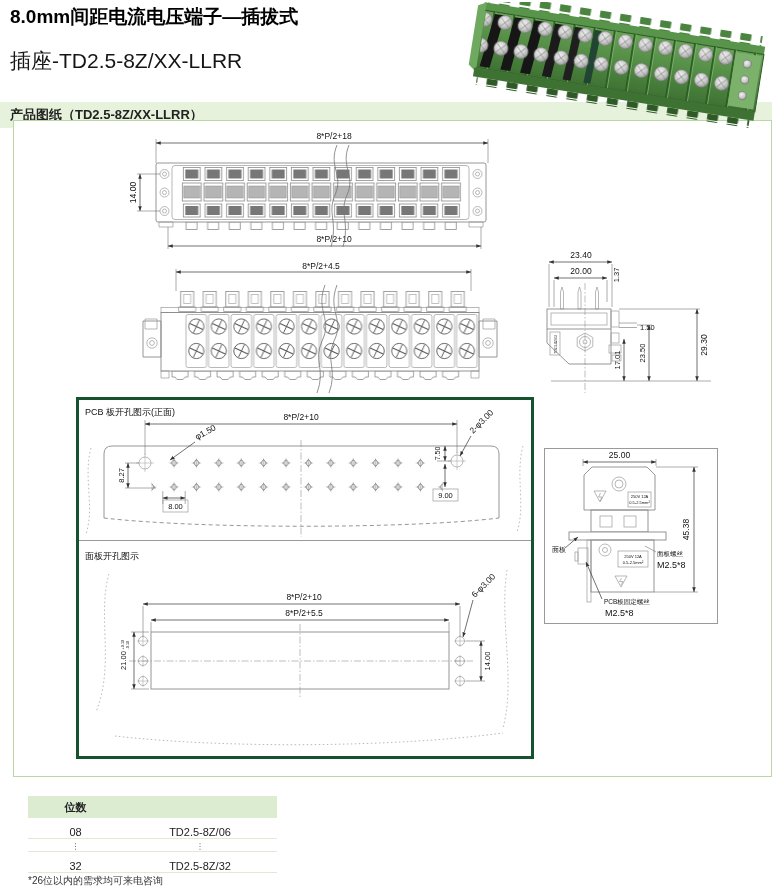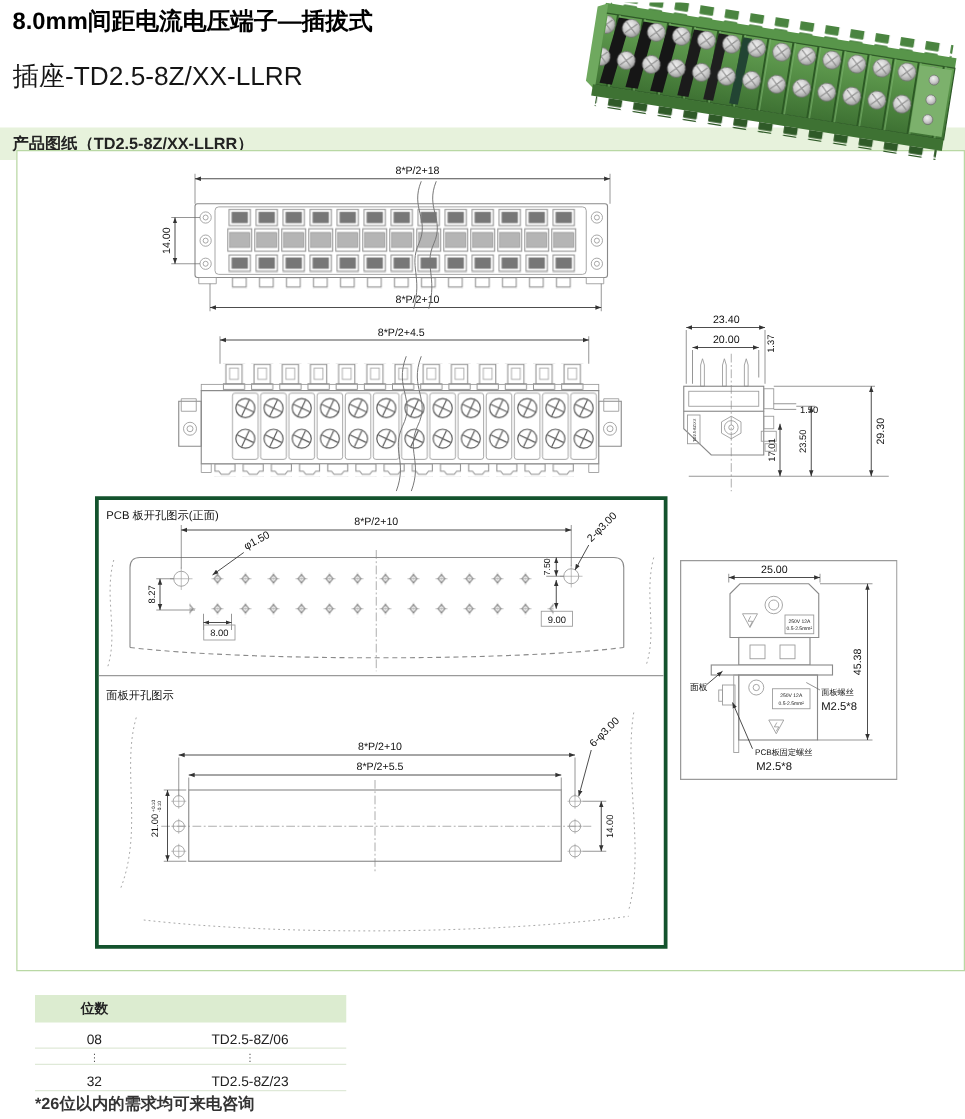--- a/index.html
+++ b/index.html
@@ -27,21 +27,21 @@
   .dt7{font-size:7.5px;}
   .dt4{font-size:4px;}
   
   #spec-table{left:28px;top:796px;width:249px;font-size:11px;color:#222;}
   .t-head{display:flex;background:#dcecd0;height:22px;line-height:22px;font-weight:bold;}
   .t-row{display:flex;border-bottom:1px solid #dfe9d8;align-items:flex-end;}
   .r-big{height:20px;}
   .r-sml{height:12px;font-size:8px;color:#555;}
   .c1{width:95px;text-align:center;}
   .c2{width:154px;text-align:center;}
-  #footnote{left:28px;top:874px;font-size:13px;color:#333;font-weight:bold;}
+  #footnote{left:28px;top:874px;font-size:10px;color:#333;}
 </style>
 </head>
 <body>
 
 <svg width="0" height="0" style="position:absolute" aria-hidden="true">
   <defs>
     <marker id="mA" viewBox="0 0 10 10" refX="9" refY="5" markerWidth="7.5" markerHeight="7.5" orient="auto-start-reverse">
       <path d="M0,1.6 L9,5 L0,8.4 z" fill="#333"></path>
     </marker>
     <pattern id="tvCell" patternUnits="userSpaceOnUse" x="55" y="40" width="21.6" height="51">
@@ -381,17 +381,17 @@
   <div class="t-row r-big">
     <div class="c1">08</div>
     <div class="c2">TD2.5-8Z/06</div>
   </div>
   <div class="t-row r-sml">
     <div class="c1">⋮</div>
     <div class="c2">⋮</div>
   </div>
   <div class="t-row r-big">
     <div class="c1">32</div>
-    <div class="c2">TD2.5-8Z/23</div>
+    <div class="c2">TD2.5-8Z/32</div>
   </div>
 </div>
 
 <div class="abs" id="footnote">*26位以内的需求均可来电咨询</div>
 
 </body></html>

